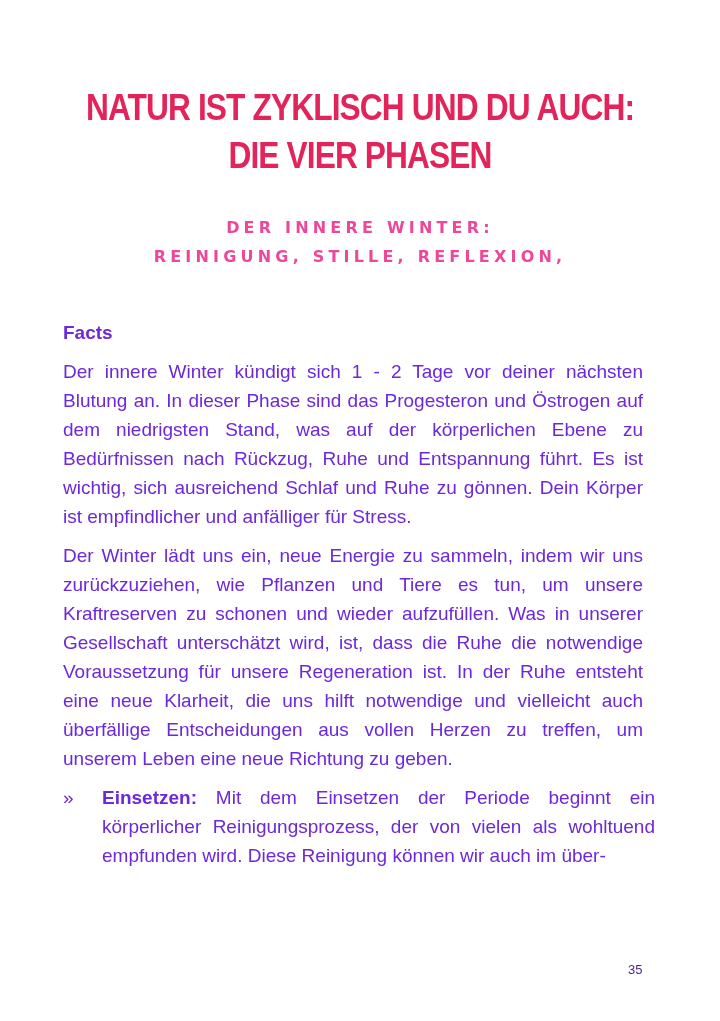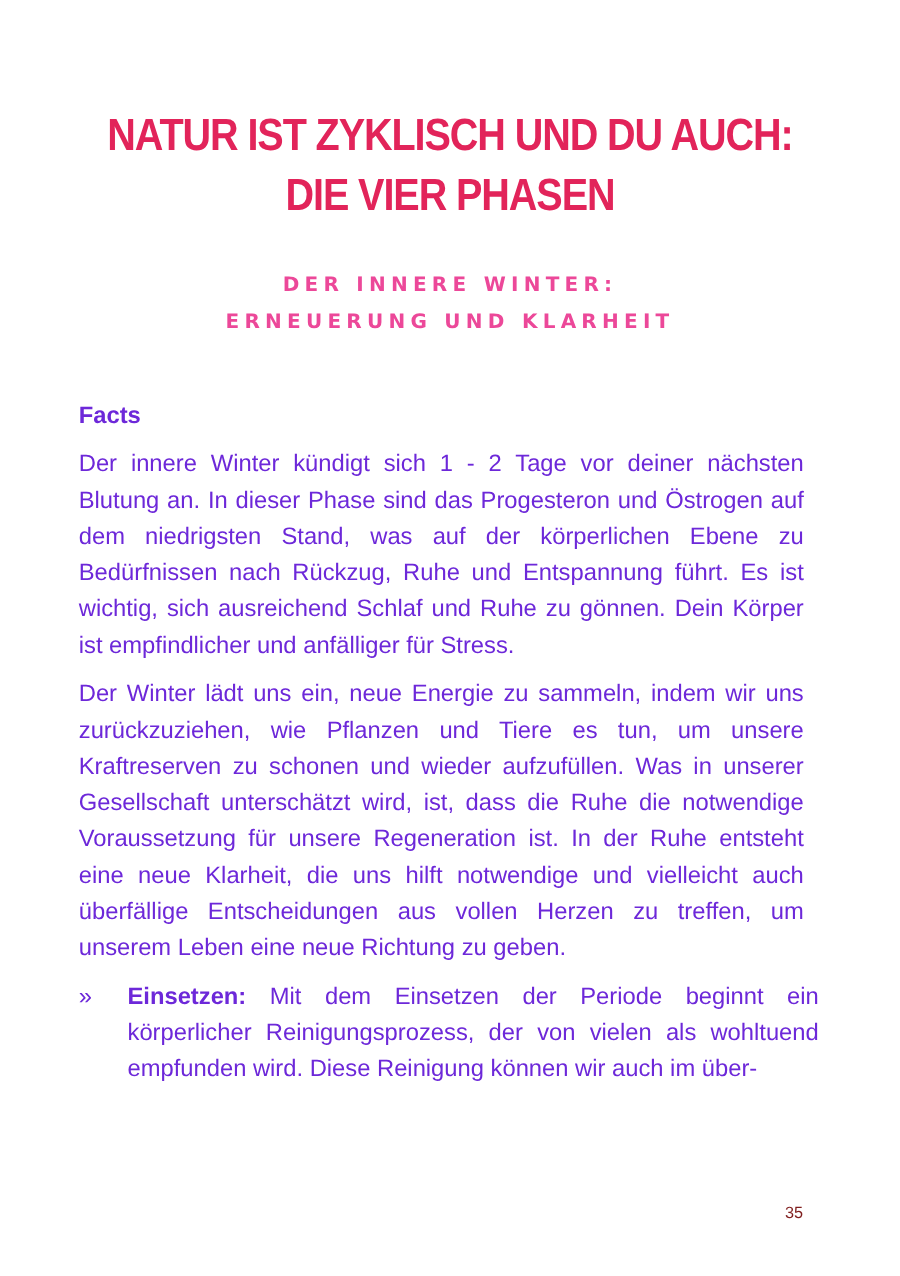--- a/index.html
+++ b/index.html
@@ -79,36 +79,36 @@
     position: absolute;
     left: 0; top: 0;
   }
   .li-term { font-weight: bold; }
   .page-number {
     position: absolute;
     left: 628px;
     top: 962px;
     font-family: "Liberation Sans", sans-serif;
     font-size: 13px;
-    color: #7f1d1d;
+    color: #4c1d95;
   }
 </style>
 </head>
 <body>
 
 <div class="page">
 
   <h1 class="title">
     <span>NATUR IST ZYKLISCH UND DU AUCH:</span>
     <span>DIE VIER PHASEN</span>
   </h1>
 
   <h2 class="subtitle">
     <span>DER INNERE WINTER:</span>
-    <span>ERNEUERUNG UND KLARHEIT</span>
+    <span>REINIGUNG, STILLE, REFLEXION,</span>
   </h2>
 
   <div class="content">
     <div class="h">Facts</div>
     <p class="p">Der innere Winter kündigt sich 1 - 2 Tage vor deiner nächsten Blutung an. In dieser Phase sind das Progesteron und Östrogen auf dem niedrigsten Stand, was auf der körperlichen Ebene zu Bedürfnissen nach Rückzug, Ruhe und Entspannung führt. Es ist wichtig, sich ausreichend Schlaf und Ruhe zu gönnen. Dein Körper ist empfindlicher und anfälliger für Stress.</p>
     <p class="p">Der Winter lädt uns ein, neue Energie zu sammeln, indem wir uns zurückzuziehen, wie Pflanzen und Tiere es tun, um unsere Kraftreserven zu schonen und wieder aufzufüllen. Was in unserer Gesellschaft unterschätzt wird, ist, dass die Ruhe die notwendige Voraussetzung für unsere Regeneration ist. In der Ruhe entsteht eine neue Klarheit, die uns hilft notwendige und vielleicht auch überfällige Entscheidungen aus vollen Herzen zu treffen, um unserem Leben eine neue Richtung zu geben.</p>
 
 
     <div class="list-item">
       <span class="bullet">»</span>

